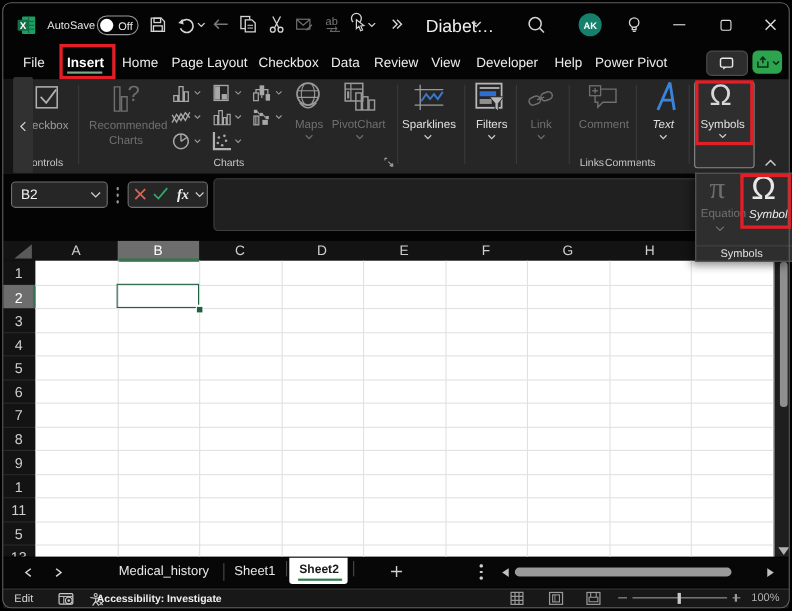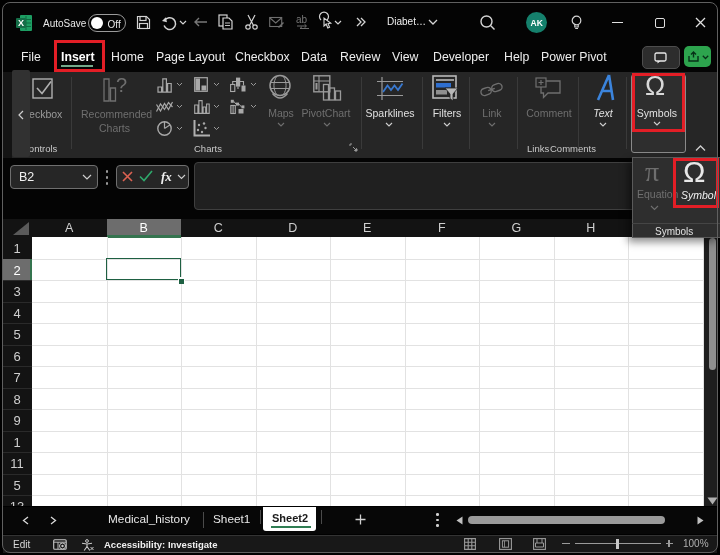--- a/index.html
+++ b/index.html
@@ -98,21 +98,21 @@
       <path d="M8 4 v8 l2.2 -2 l1.6 4 l1.8 -0.8 l-1.6 -3.6 l2.8 -0.4 z" fill="none" stroke="#d4d4d4" stroke-width="1.1"></path>
     </svg>
     <svg style="left:334px;top:20px;" width="8" height="6" viewBox="0 0 8 6">
         <path d="M1 1 l3 3 l3 -3" fill="none" stroke="#d4d4d4" stroke-width="1.2"></path>
       </svg>
 
     <svg style="left:356px;top:17px;" width="10" height="10" viewBox="0 0 10 10">
       <path d="M1 1 l4 4 l-4 4 M5 1 l4 4 l-4 4" fill="none" stroke="#d4d4d4" stroke-width="1.3"></path>
     </svg>
 
-    <div class="txt" style="left:387px;top:17px;font-size:10px;color:#f0f0f0;">Diabet…</div>
+    <div class="txt" style="left:387px;top:17px;font-size:16px;color:#f0f0f0;">Diabet…</div>
     <svg style="left:428px;top:19px;" width="10" height="7" viewBox="0 0 10 7">
         <path d="M1 1 l4 4 l4 -4" fill="none" stroke="#d4d4d4" stroke-width="1.3"></path>
       </svg>
 
     <svg style="left:479px;top:14px;" width="17" height="17" viewBox="0 0 17 17">
       <circle cx="7.5" cy="7.5" r="5.5" fill="none" stroke="#d4d4d4" stroke-width="1.4"></circle>
       <line x1="11.8" y1="11.8" x2="15.5" y2="15.5" stroke="#d4d4d4" stroke-width="1.4"></line>
     </svg>
 
     <div class="abs" style="left:526px;top:12px;width:21px;height:21px;border-radius:50%;background:#15806c;"></div>
@@ -493,21 +493,21 @@
       <path d="M0.7 3.2 H13.2 M5 3.2 V10" stroke="#c8c8c8" stroke-width="0.9"></path>
       <circle cx="9.5" cy="7" r="3" fill="#121212" stroke="#c8c8c8" stroke-width="1"></circle>
       <circle cx="9.5" cy="7" r="1.2" fill="#c8c8c8"></circle>
     </svg>
 
     <svg style="left:81px;top:538.5px;" width="13" height="12" viewBox="0 0 13 12">
       <circle cx="6" cy="2" r="1.4" fill="none" stroke="#c8c8c8" stroke-width="1"></circle>
       <path d="M1 4.2 L6 5 L11 4.2 M6 5 V7.5 M6 7.5 L3.2 11.5 M6 7.5 L8.8 11.5" fill="none" stroke="#c8c8c8" stroke-width="1.1"></path>
       <path d="M9.5 8 l3 3 M12.5 8 l-3 3" stroke="#c8c8c8" stroke-width="1"></path>
     </svg>
-    <div class="txt" style="left:104px;top:539.5px;font-size:9.5px;font-weight:bold;color:#f0f0f0;">Accessibility: Investigate</div>
+    <div class="txt" style="left:88px;top:539.5px;font-size:9.5px;font-weight:bold;color:#f0f0f0;">Accessibility: Investigate</div>
 
     <svg style="left:464px;top:538px;" width="12" height="12" viewBox="0 0 12 12">
       <path d="M0.6 0.6 h10.8 v10.8 h-10.8 z M0.6 4.2 h10.8 M0.6 7.8 h10.8 M4.2 0.6 v10.8 M7.8 0.6 v10.8" fill="none" stroke="#9a9a9a" stroke-width="1.1"></path>
     </svg>
     <svg style="left:498.5px;top:538px;" width="13" height="12" viewBox="0 0 13 12">
       <rect x="0.6" y="0.6" width="11.8" height="10.8" fill="none" stroke="#9a9a9a" stroke-width="1.1"></rect>
       <rect x="3.4" y="2.8" width="6.2" height="6.4" fill="none" stroke="#9a9a9a" stroke-width="1"></rect>
       <path d="M5.5 2.8 v6.4" stroke="#9a9a9a" stroke-width="0.8"></path>
     </svg>
     <svg style="left:533px;top:538px;" width="13" height="12" viewBox="0 0 13 12">

